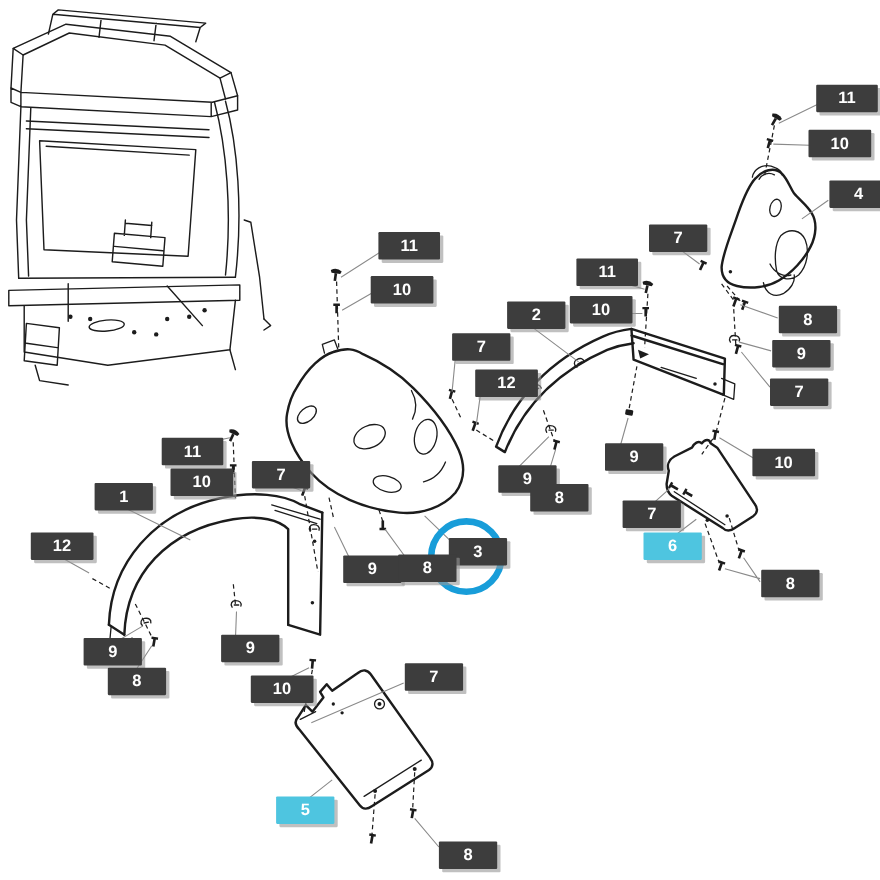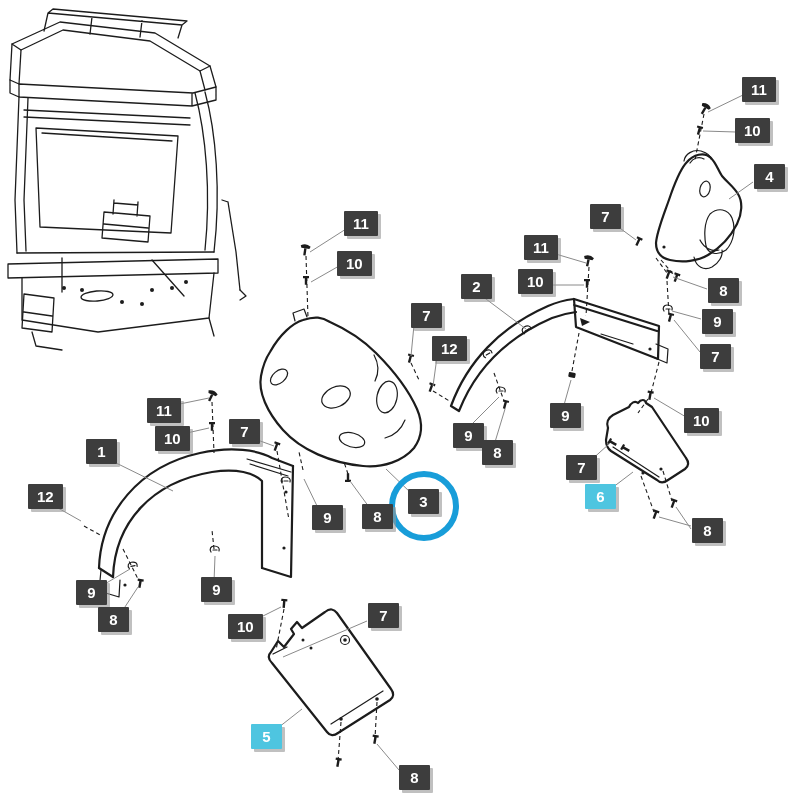--- a/index.html
+++ b/index.html
@@ -11,21 +11,21 @@
   body{width:800px;height:800px;background:var(--background);
        font-family:"Liberation Sans",sans-serif;position:relative;overflow:hidden}
   .stage{position:absolute;inset:0}
   svg{position:absolute;left:0;top:0}
   .c{fill:none;stroke:var(--line);stroke-width:1.3;stroke-linejoin:round;stroke-linecap:round}
   .p{fill:none;stroke:var(--line);stroke-width:2.2;stroke-linejoin:round;stroke-linecap:round}
   .pt{fill:none;stroke:var(--line);stroke-width:1.2;stroke-linejoin:round;stroke-linecap:round}
   .fillk{fill:var(--line);stroke:none}
   .leader{fill:none;stroke:var(--leader);stroke-width:1}
   .dash{fill:none;stroke:var(--line);stroke-width:1.1;stroke-dasharray:4 3}
-  .plabel{position:absolute;min-width:13px;height:21px;padding:2px 9px;z-index:3;
+  .plabel{position:absolute;min-width:13px;height:21px;padding:2px 20px;z-index:3;
       background:var(--label-bg);color:var(--label-text);font-size:15px;font-weight:bold;
       display:flex;align-items:center;justify-content:center;line-height:1;border-radius:1px;
       box-shadow:3px 3px 0 rgba(150,150,150,.6)}
   .plabel.blue{background:var(--label-bg-highlight)}
   .ring{position:absolute;border-radius:50%;box-sizing:border-box;z-index:2;
       border:6px solid var(--highlight-ring)}
 </style>
 </head>
 <body>
 

